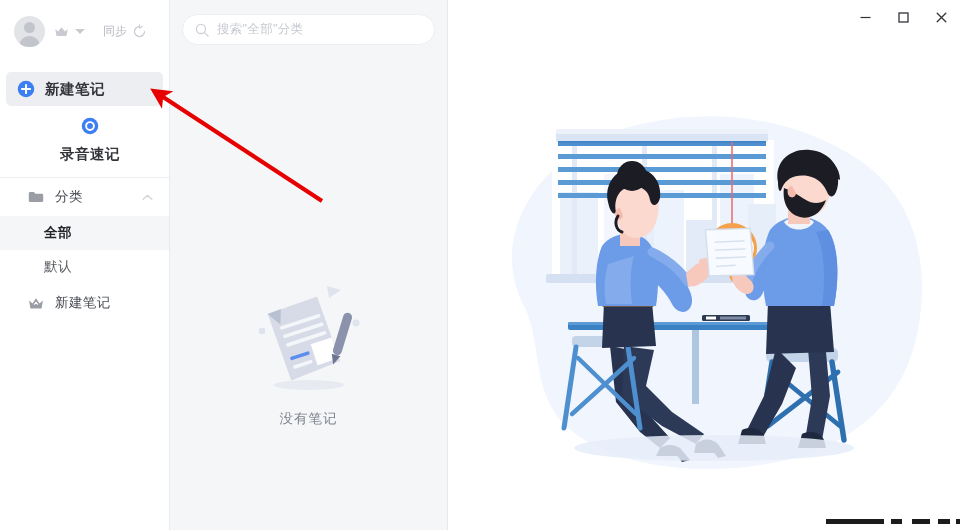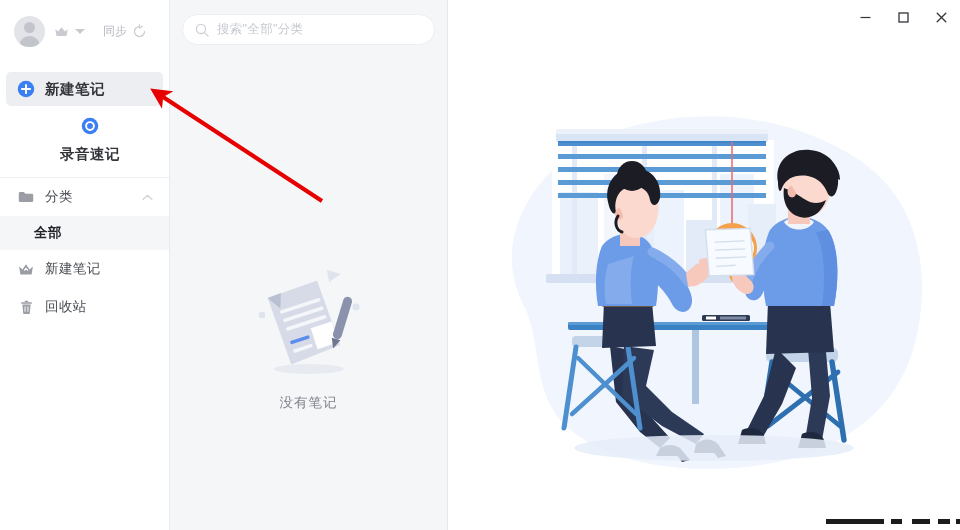--- a/index.html
+++ b/index.html
@@ -105,21 +105,21 @@
   }
   .circ-icon { width: 18px; height: 18px; flex: 0 0 18px; }
 
   .sidebar-gap { height: 26px; }
   .divider { height: 1px; background: #eceef0; margin: 0; }
 
   .nav-item {
     height: 38px;
     display: flex;
     align-items: center;
-    padding-left: 18px;
+    padding-left: 28px;
     cursor: pointer;
     position: relative;
   }
   .nav-item .ico {
     width: 16px; height: 16px;
     flex: 0 0 16px;
     color: #9a9da4;
     margin-right: 11px;
     display: flex; align-items: center; justify-content: center;
   }
@@ -131,21 +131,21 @@
   .nav-item .chev {
     position: absolute;
     right: 16px;
     width: 11px; height: 7px;
     color: #cdd0d6;
   }
   .nav-sub {
     height: 34px;
     display: flex;
     align-items: center;
-    padding-left: 34px;
+    padding-left: 44px;
     cursor: pointer;
   }
   .nav-sub .lbl { font-size: 13.5px; color: #5a5d64; letter-spacing: 0.4px; }
   .nav-sub.active { background: #f5f6f8; }
   .nav-sub.active .lbl { color: #23252a; font-weight: bold; }
 
   
   .list-panel {
     width: 278px; height: 530px;
     background: #f5f6f8;
@@ -163,21 +163,21 @@
     align-items: center;
     padding: 0 12px;
     gap: 8px;
   }
   .search-box .sico { width: 14px; height: 14px; color: #ced1d7; flex: 0 0 14px; }
   .search-ph { font-size: 12.5px; color: #c6c9d0; letter-spacing: 0.3px; }
 
   .empty-wrap {
     position: absolute;
     left: 0; right: 0;
-    top: 256px;
+    top: 272px;
     display: flex;
     flex-direction: column;
     align-items: center;
   }
   .empty-text {
     margin-top: 8px;
     font-size: 13.5px;
     color: #7e828b;
     letter-spacing: 1px;
   }
@@ -281,45 +281,36 @@
       </span>
       <span class="lbl">分类</span>
       <svg class="chev" viewBox="0 0 12 8">
         <path d="M1 6 L6 1.6 L11 6" fill="none" stroke="currentColor" stroke-width="1.4" stroke-linecap="round" stroke-linejoin="round"></path>
       </svg>
     </div>
 
     <div class="nav-sub active">
       <span class="lbl">全部</span>
     </div>
+    <div class="nav-sub">
+      <span class="lbl">默认</span>
+    </div>
 
 
     <div class="nav-item">
       <span class="ico">
         <svg viewBox="0 0 20 18" width="16" height="15">
           <path d="M1.4 5.2 L5.6 9 L10 2.4 L14.4 9 L18.6 5.2 L17 15.4 L3 15.4 Z" fill="currentColor"></path>
           <path d="M7.6 10.4 L10 7.6 L12.4 10.4" fill="none" stroke="#ffffff" stroke-width="1.3"></path>
         </svg>
       </span>
       <span class="lbl">新建笔记</span>
     </div>
 
 
-    <div class="nav-item">
-      <span class="ico">
-        <svg viewBox="0 0 16 18" width="13" height="15">
-          <rect x="1.4" y="2.6" width="13.2" height="1.9" rx="0.7" fill="currentColor"></rect>
-          <path d="M3 5.4 L13 5.4 L12.1 16 A1 1 0 0 1 11.1 16.9 L4.9 16.9 A1 1 0 0 1 3.9 16 Z" fill="currentColor"></path>
-          <rect x="5.8" y="0.7" width="4.4" height="1.6" rx="0.6" fill="currentColor"></rect>
-          <rect x="5.6" y="7.6" width="1.2" height="6.6" fill="#ffffff"></rect>
-          <rect x="9.2" y="7.6" width="1.2" height="6.6" fill="#ffffff"></rect>
-        </svg>
-      </span>
-      <span class="lbl">回收站</span>
-    </div>
   </div>
 
   <div class="list-panel">
     <div class="search-wrap">
       <div class="search-box">
         <svg class="sico" viewBox="0 0 16 16">
           <circle cx="6.8" cy="6.8" r="5.2" fill="none" stroke="currentColor" stroke-width="1.5"></circle>
           <path d="M10.7 10.7 L15 15" stroke="currentColor" stroke-width="1.5" stroke-linecap="round"></path>
         </svg>
         <span class="search-ph">搜索"全部"分类</span>

